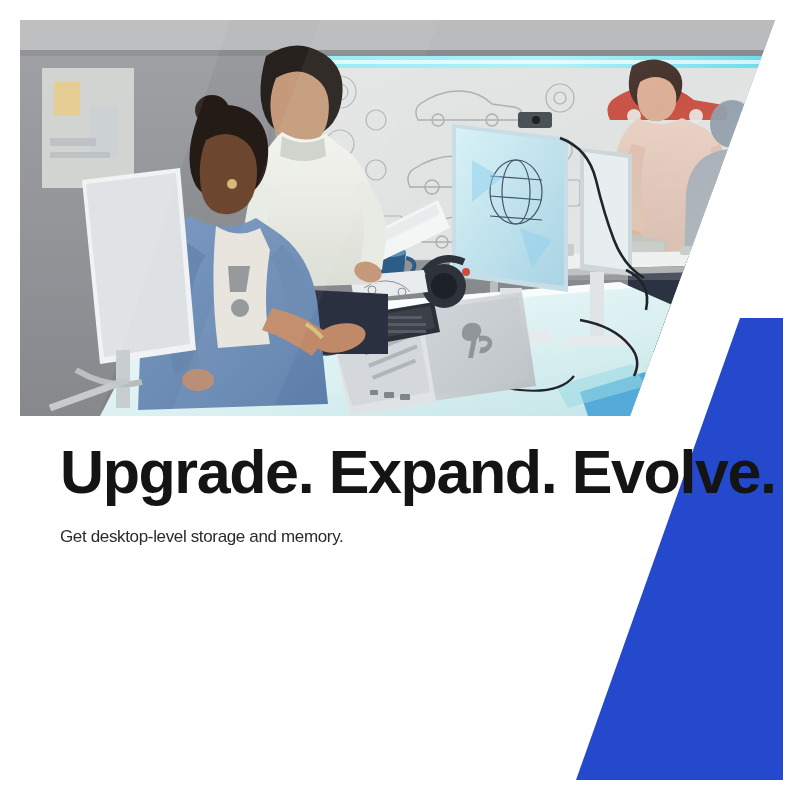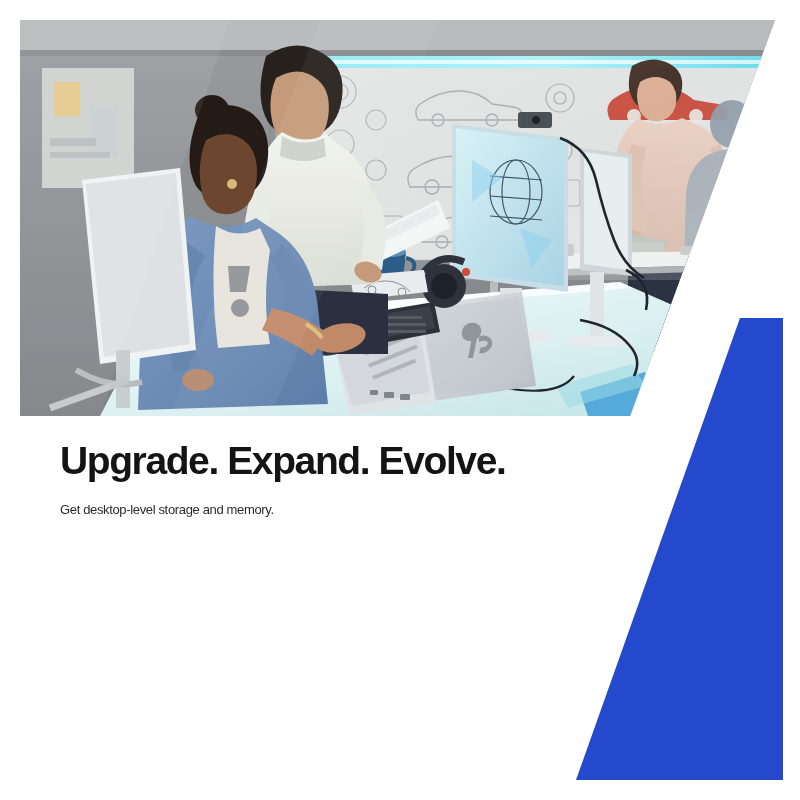--- a/index.html
+++ b/index.html
@@ -44,31 +44,31 @@
   
   .copy {
     position: absolute;
     left: 60px;
     top: 440px;
     width: 620px;
   }
   .headline {
     margin: 0;
     font-family: "Liberation Sans", sans-serif;
-    font-size: 39px;
+    font-size: 61px;
     font-weight: bold;
     letter-spacing: -1.4px;
     line-height: 1.08;
     color: #141414;
     white-space: nowrap;
   }
   .subhead {
     margin: 20px 0 0 0;
     font-family: "Liberation Sans", sans-serif;
-    font-size: 13px;
+    font-size: 17px;
     font-weight: normal;
     letter-spacing: -0.35px;
     line-height: 1.3;
     color: #2b2b2b;
     white-space: nowrap;
   }
 </style>
 </head>
 <body>
 

